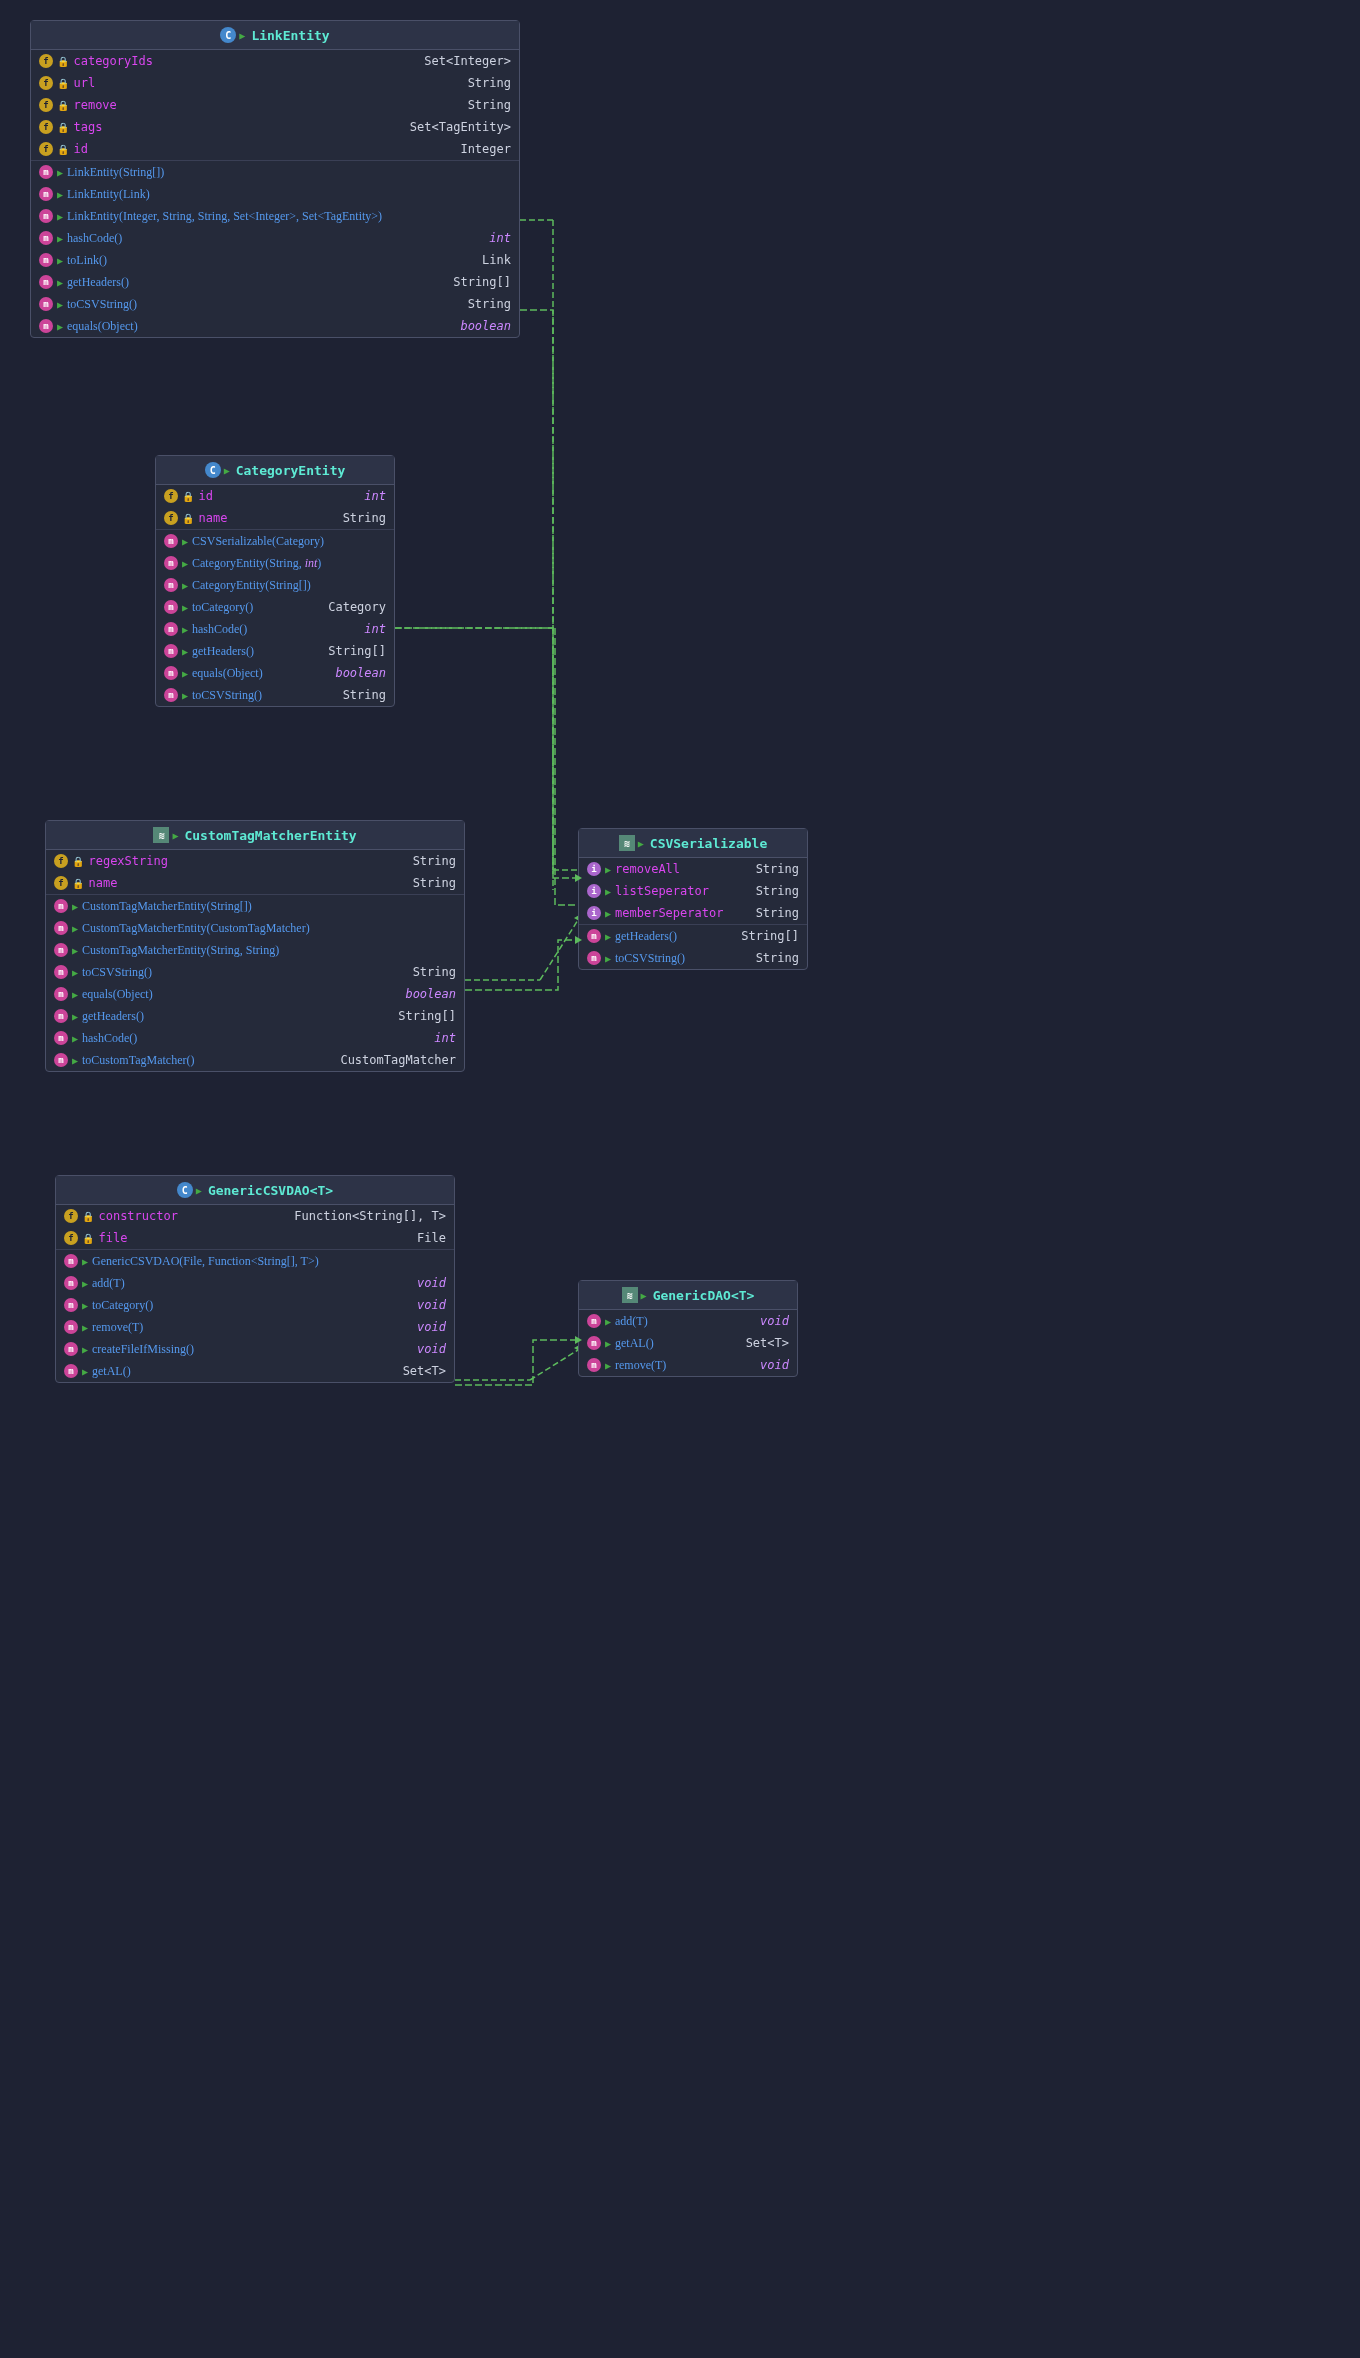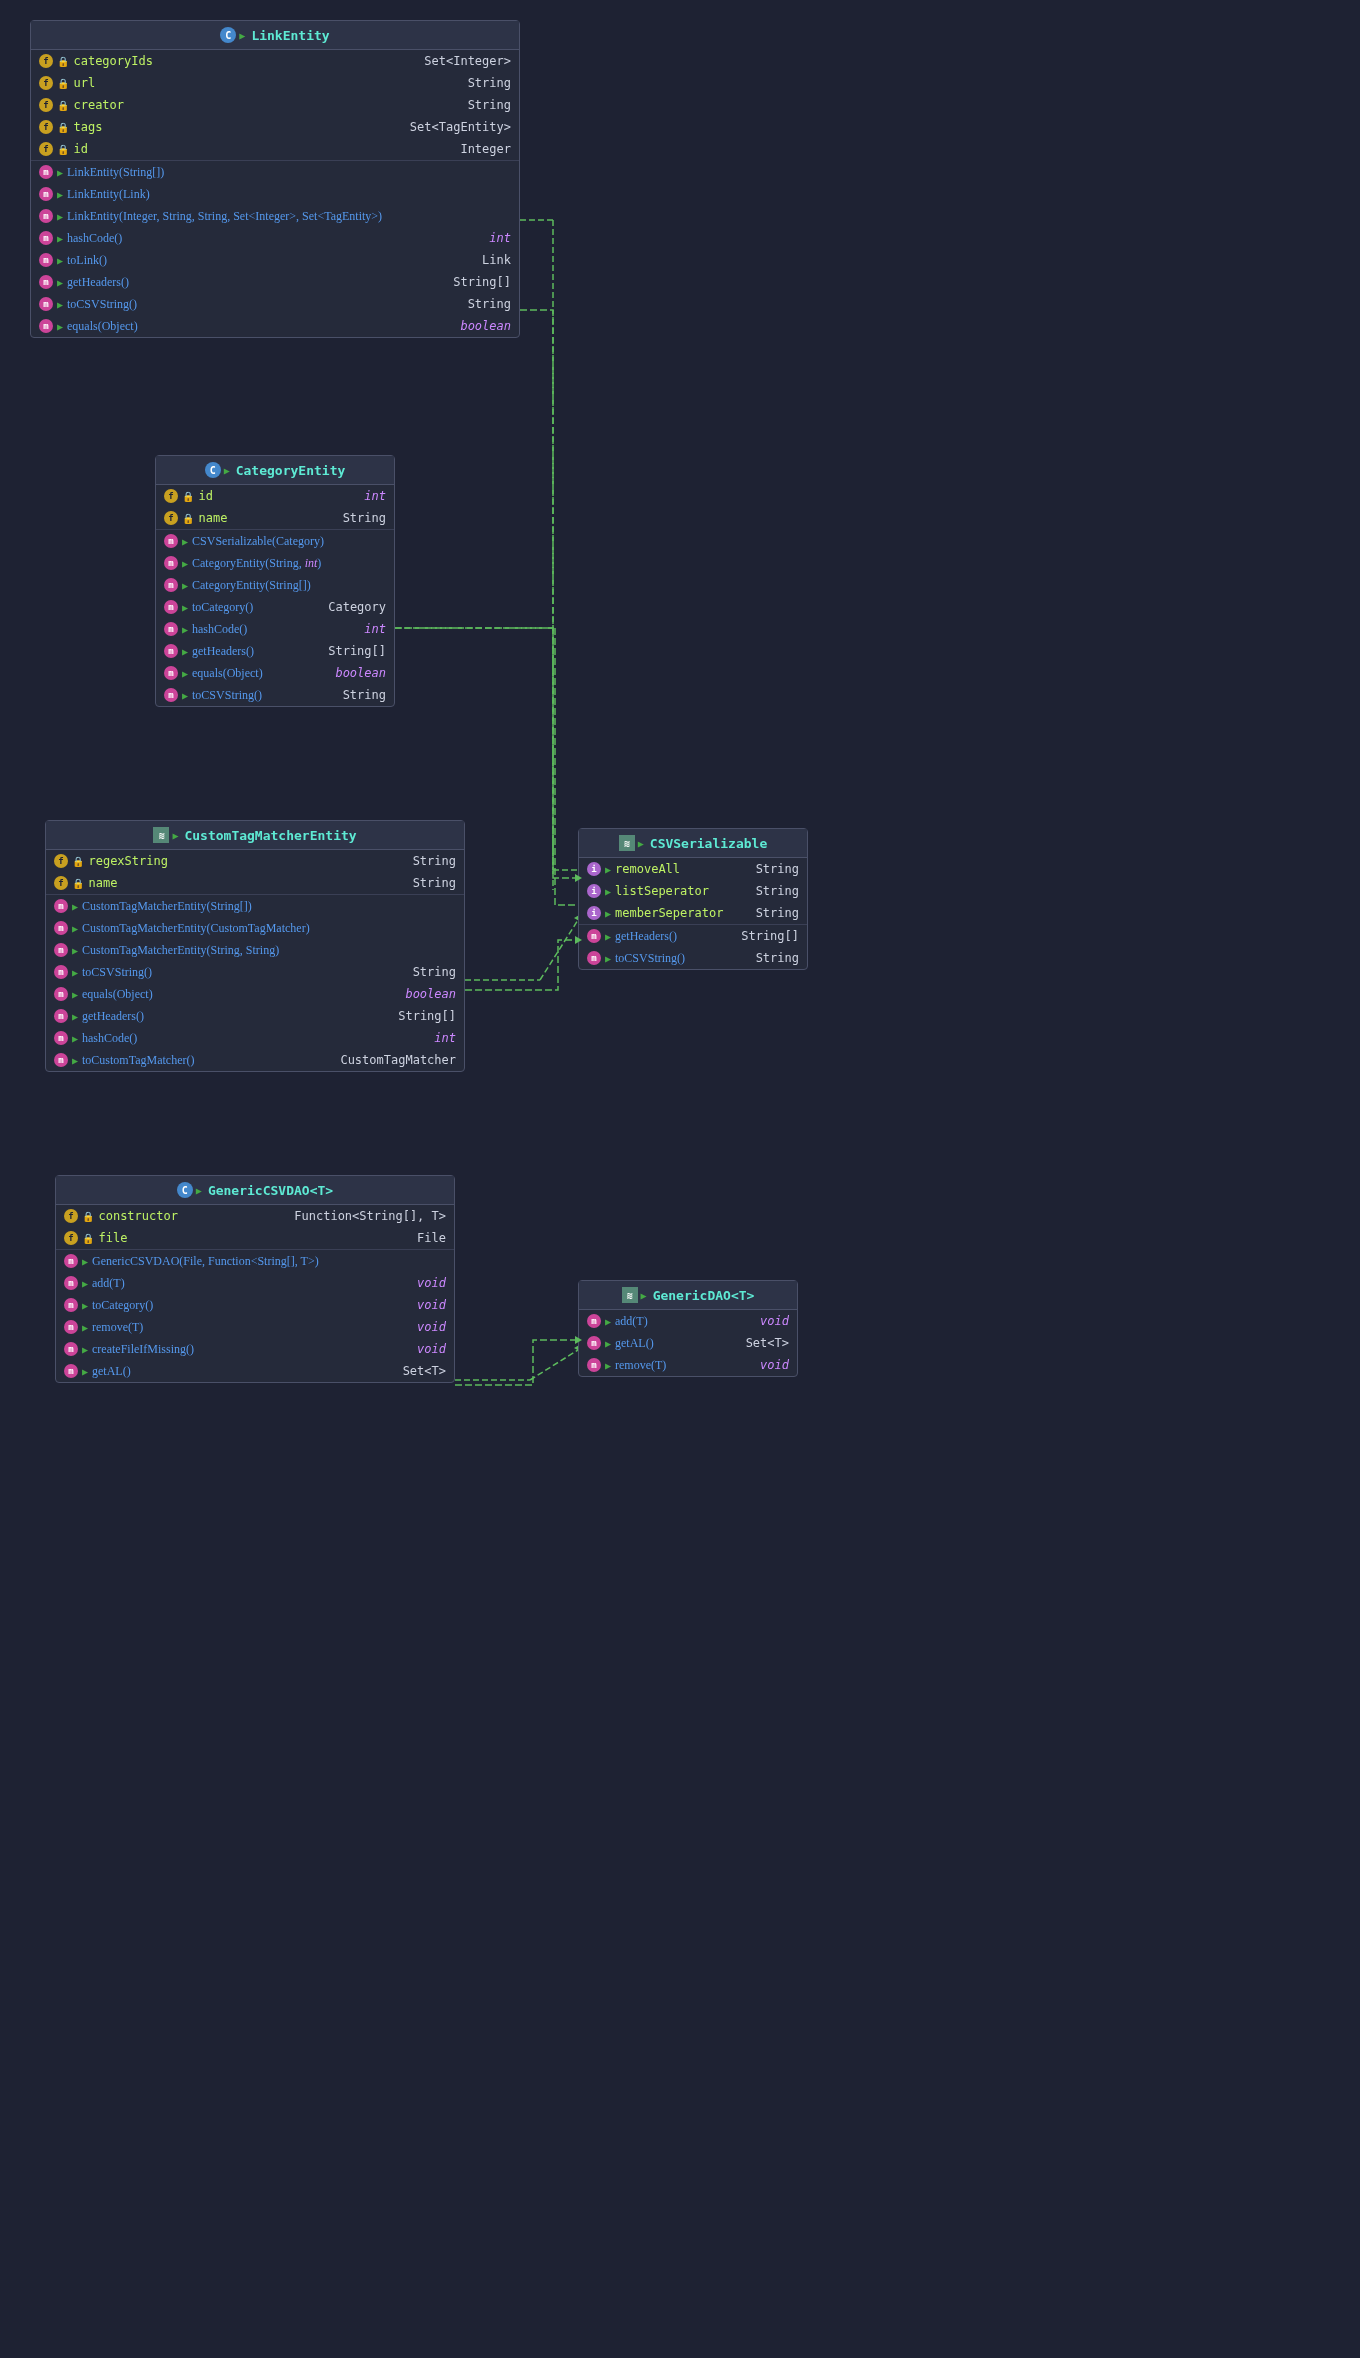--- a/index.html
+++ b/index.html
@@ -77,21 +77,21 @@
       font-size: 10px;
       flex-shrink: 0;
     }
     .pub-icon {
       color: #44aa44;
       font-size: 10px;
       flex-shrink: 0;
     }
 
     .row-name {
-      color: #bef264;
+      color: #d946ef;
       flex: 1;
     }
     .row-name.blue { color: #5599ee; font-family: Liberation Serif, serif; }
 
     .row-type {
       color: #cdd2e0;
       text-align: right;
       margin-left: auto;
       flex-shrink: 0;
     }
@@ -185,21 +185,21 @@
       </div>
       <div class="class-row">
         <div class="icon-circle icon-f">f</div>
         <span class="lock-icon">🔒</span>
         <span class="row-name">url</span>
         <span class="row-type">String</span>
       </div>
       <div class="class-row">
         <div class="icon-circle icon-f">f</div>
         <span class="lock-icon">🔒</span>
-        <span class="row-name">creator</span>
+        <span class="row-name">remove</span>
         <span class="row-type">String</span>
       </div>
       <div class="class-row">
         <div class="icon-circle icon-f">f</div>
         <span class="lock-icon">🔒</span>
         <span class="row-name">tags</span>
         <span class="row-type">Set&lt;TagEntity&gt;</span>
       </div>
       <div class="class-row">
         <div class="icon-circle icon-f">f</div>

